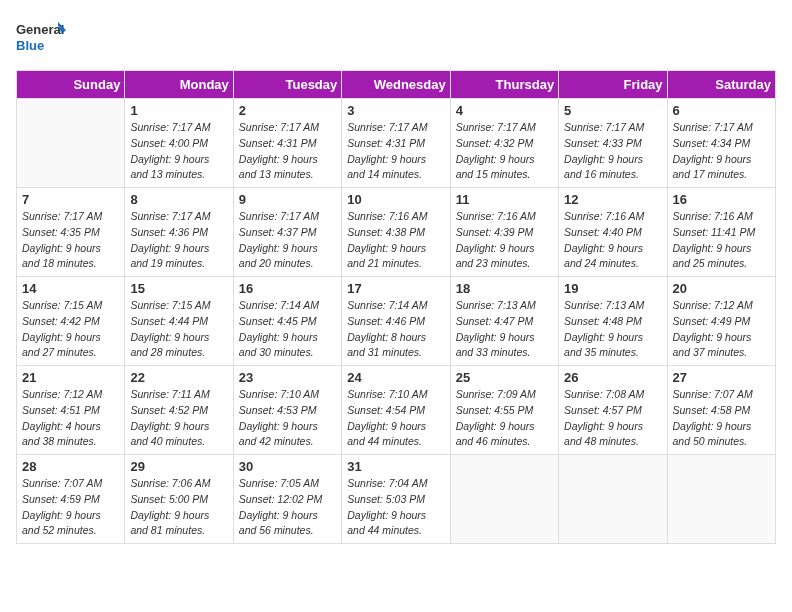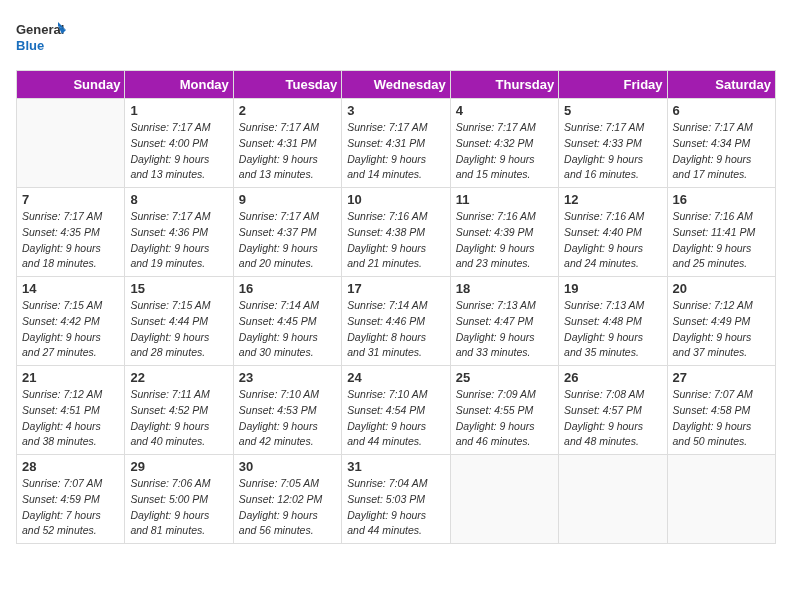--- a/index.html
+++ b/index.html
@@ -324,21 +324,21 @@
           <span>Daylight: 9 hours and 50 minutes.</span>
         </div>
       </td>
       </tr>
       <tr>
         <td>
         <div class="day-number">28</div>
         <div class="day-info">
           <span>Sunrise: 7:07 AM</span><br>
           <span>Sunset: 4:59 PM</span><br>
-          <span>Daylight: 7 hours and 52 minutes.</span>
+          <span>Daylight: 9 hours and 52 minutes.</span>
         </div>
       </td>
         <td>
         <div class="day-number">29</div>
         <div class="day-info">
           <span>Sunrise: 7:06 AM</span><br>
           <span>Sunset: 5:00 PM</span><br>
           <span>Daylight: 9 hours and 81 minutes.</span>
         </div>
       </td>

